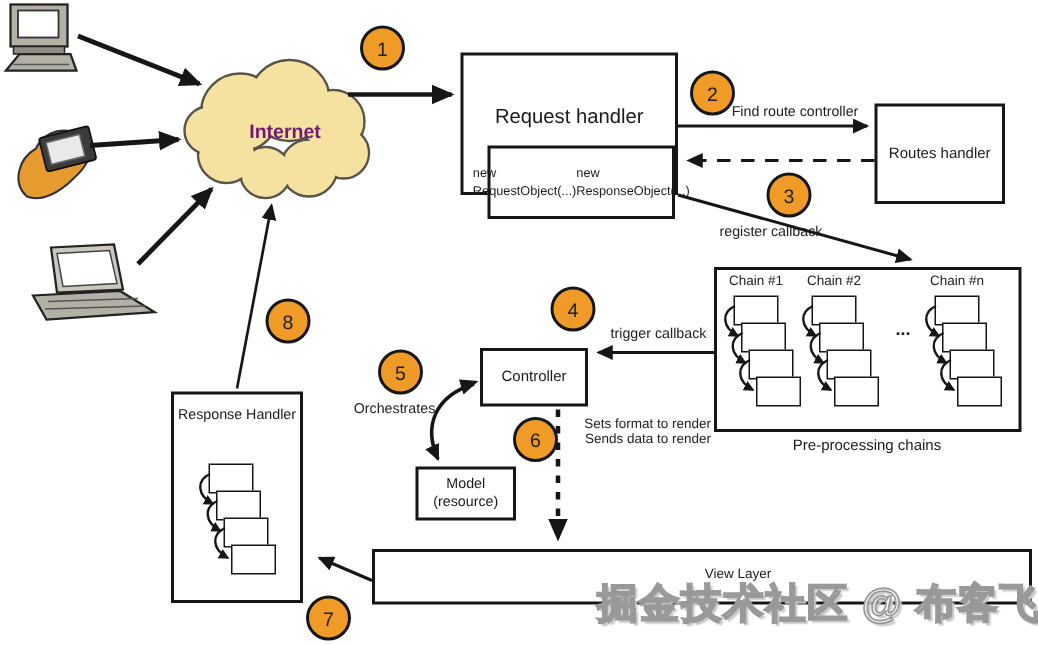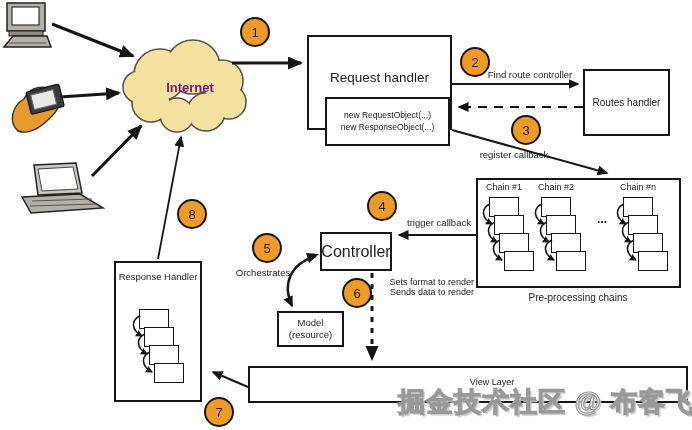--- a/index.html
+++ b/index.html
@@ -19,38 +19,38 @@
     background:var(--step_circle,#F09A28);border:2px solid #161616;
     display:flex;align-items:center;justify-content:center;
     font-size:13px;color:#222;z-index:10;
   }
   #internet-label{position:absolute;left:150px;top:80px;width:80px;text-align:center;
     font-size:13px;font-weight:bold;color:#701a75;z-index:2;}
   #request-handler{left:307px;top:35px;width:145px;height:95px;z-index:3;}
   #request-title{position:absolute;left:307px;top:70px;width:145px;text-align:center;
     font-size:13.5px;z-index:4;}
   #request-code{left:325px;top:97px;width:125px;height:49px;z-index:5;
-    display:flex;flex-direction:column;align-items:center;justify-content:center;
+    display:flex;flex-direction:row;align-items:center;justify-content:center;
     font-size:8.5px;line-height:1.35;}
   #routes-handler{left:583px;top:69px;width:87px;height:67px;z-index:3;font-size:10px;}
   #chains-box{left:476px;top:178px;width:205px;height:110px;z-index:3;}
   .chain-group{position:absolute;top:182px;width:54px;height:100px;z-index:4;}
   .chain-label{text-align:left;font-size:9px;color:#222;}
   #chain-1{left:486px;} #chain-2{left:538px;} #chain-n{left:620px;}
   #chain-ellipsis{position:absolute;left:592px;top:212px;width:20px;text-align:center;
     font-weight:bold;font-size:12px;z-index:4;}
   #preprocessing-caption{position:absolute;left:475px;top:292px;width:206px;text-align:center;
     font-size:10px;z-index:4;}
   .cascade{position:absolute;width:54px;height:80px;}
   .chain-group .cascade{left:1px;top:15px;}
   .cbox{position:absolute;width:30px;height:20px;background:#fff;border:1.5px solid #161616;box-sizing:border-box;}
   .c1{left:2px;top:0;} .c2{left:7px;top:18px;} .c3{left:12px;top:36px;} .c4{left:17px;top:54px;}
   .casc-arr{position:absolute;left:-9px;top:2px;overflow:visible;}
   .arr{fill:none;stroke:#161616;stroke-width:1.6;marker-end:url(#ahs);}
-  #controller{left:320px;top:232px;width:72px;height:39px;z-index:3;font-size:16px;}
+  #controller{left:320px;top:232px;width:72px;height:39px;z-index:3;font-size:10px;}
   #model{left:277px;top:311px;width:67px;height:36px;z-index:3;font-size:9.5px;
     flex-direction:column;line-height:1.25;}
   #response-handler{left:114px;top:261px;width:88px;height:141px;z-index:3;}
   #response-title{position:absolute;left:114px;top:271px;width:88px;text-align:center;
     font-size:9.5px;z-index:4;}
   #response-cascade{left:137px;top:309px;z-index:4;}
   #view-layer{left:248px;top:366px;width:440px;height:37px;z-index:3;padding-left:48px;}
   #view-layer-label{display:block;text-align:center;margin-top:9px;font-size:9px;}
   #label-find-route{left:484px;top:70px;width:92px;text-align:center;}
   #label-register-callback{left:477px;top:150px;width:74px;text-align:center;}

